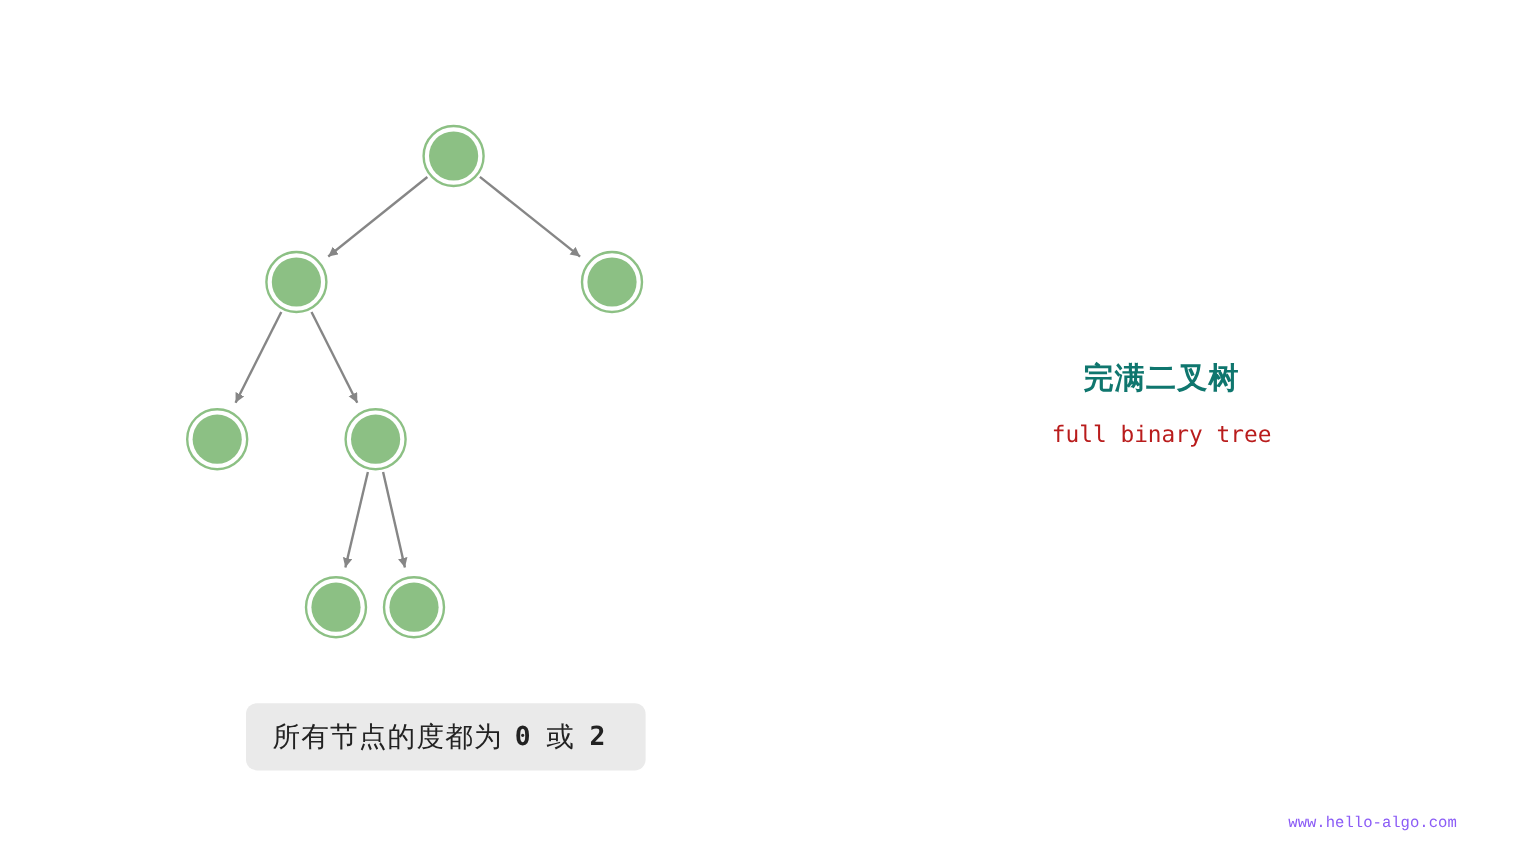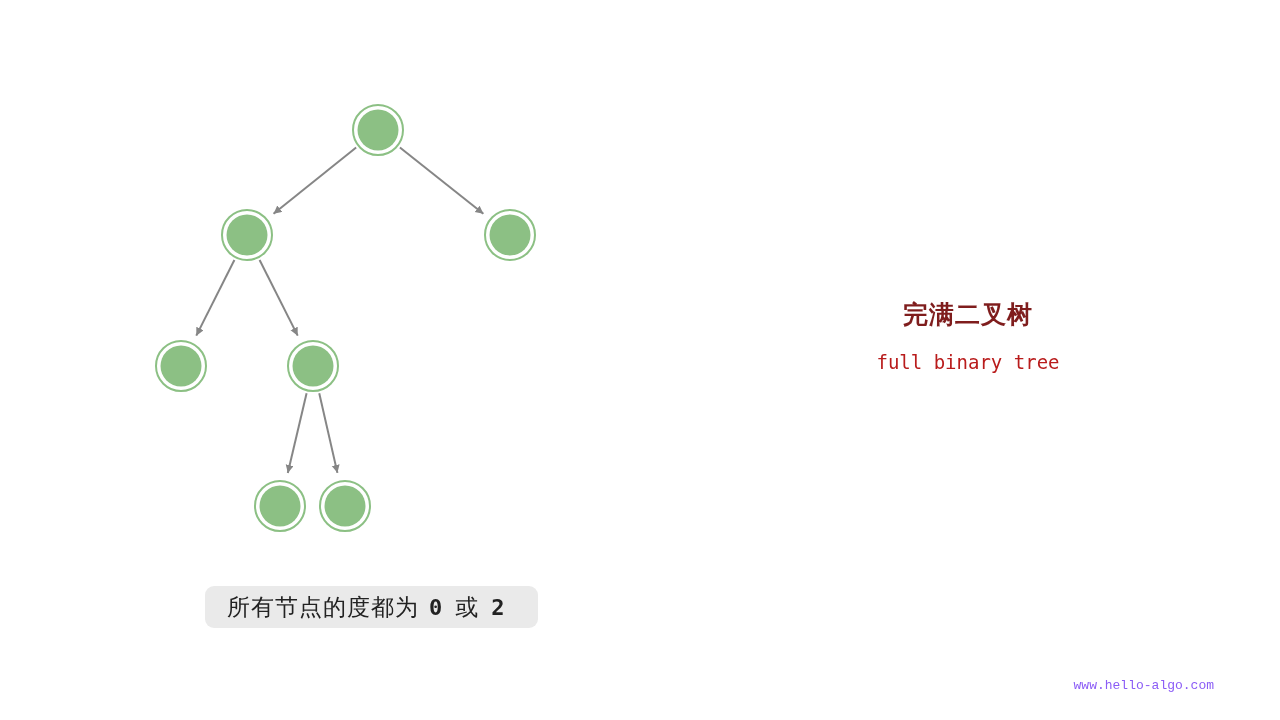--- a/index.html
+++ b/index.html
@@ -10,21 +10,21 @@
     overflow: hidden;
     position: relative;
   }
   .stage { position: absolute; inset: 0; width: 1280px; height: 720px; }
   svg.tree { position: absolute; left: 0; top: 0; width: 1280px; height: 720px; }
   svg.tree line { stroke-width: 2; }
 
   .caption-box {
     position: absolute;
     left: 205px; top: 586px;
-    height: 42px;
+    height: 56px;
     background: #eaeaea;
     border-radius: 9px;
     display: flex;
     align-items: center;
     padding: 15px 22px;
     font-size: 23px;
     color: #222222;
     letter-spacing: 1px;
     white-space: nowrap;
   }
@@ -114,19 +114,19 @@
   </svg>
 
   <div class="caption-box">
     <span>所有节点的度都为</span>
     <span class="mono-num">0</span>
     <span class="conj">或</span>
     <span class="mono-num">2</span>
   </div>
 
   <div class="side-label">
-    <div class="title" style="color: #7f1d1d;">完满二叉树</div>
+    <div class="title" style="color: #0f766e;">完满二叉树</div>
     <div class="subtitle">full binary tree</div>
   </div>
 
   <div class="watermark">www.hello-algo.com</div>
 
 </div>
 
 </body></html>

